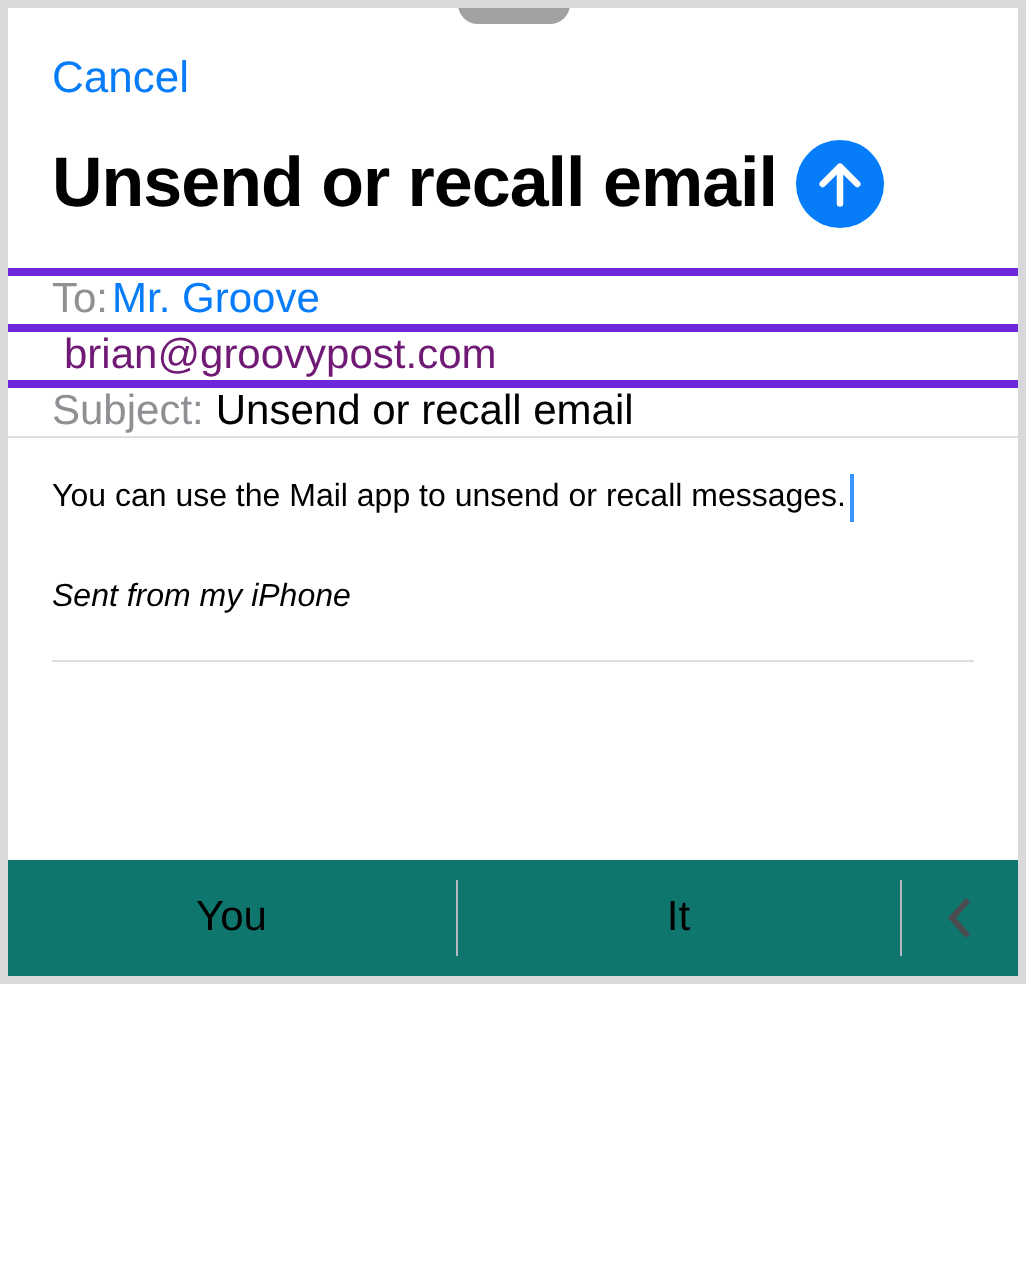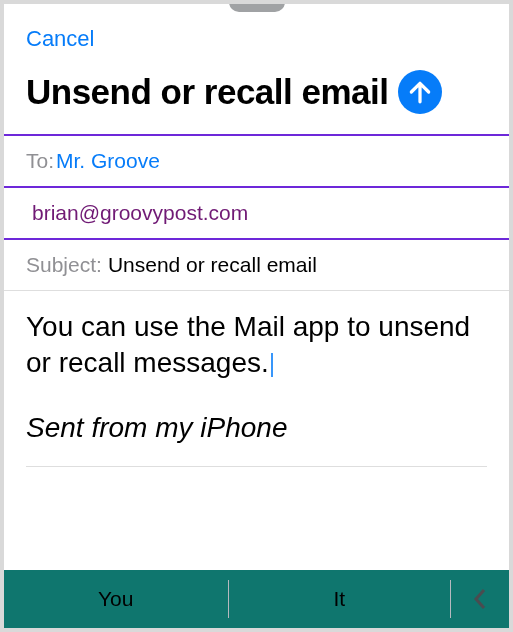--- a/index.html
+++ b/index.html
@@ -1,30 +1,30 @@
 <!DOCTYPE html>
 <html><head>
   <meta charset="utf-8">
   <style>
     * { box-sizing: border-box; margin: 0; padding: 0; }
     html, body { width: 513px; height: 632px; font-family: -apple-system, "Helvetica Neue", Arial, sans-serif; background:#fff;}
-    .wrap { width:513px; height:632px; border:4px solid #d9d9d9; position:relative; background:#fff; overflow:hidden;}
+    .wrap { width:513px; height:492px; border:4px solid #d9d9d9; position:relative; background:#fff; overflow:hidden;}
     .notch { position:absolute; top:-6px; left:50%; transform:translateX(-50%); width:56px; height:14px; background:#a0a2a4; border-radius:0 0 10px 10px;}
     .topbar { display:flex; align-items:center; justify-content:space-between; padding:22px 22px 4px 22px;}
     .cancel { color:#067cf9; font-size:22px; font-weight:400;}
     .watermark { font-family: Georgia, 'Times New Roman', serif; font-size:22px; color:#8e8e91; letter-spacing:0.2px;}
     .title-row { display:flex; align-items:center; padding:14px 22px 20px 22px; }
     .title { font-size:35px; font-weight:800; letter-spacing:-0.5px; line-height:1.05;}
     .send-btn { width:44px; height:44px; border-radius:50%; background:#067cf9; display:flex; align-items:center; justify-content:center; margin-left:10px; flex:0 0 auto;}
     .send-btn svg { width:26px; height:26px; }
-    .field { display:flex; align-items:center; border-top:2px solid #6d28d9; padding:13px 22px; font-size:21px;}
+    .field { display:flex; align-items:center; border-top:4px solid #6d28d9; padding:0 22px; font-size:21px;}
     .label { color:#909094;}
     .value { margin-left:6px;}
     .recipient { color:#067cf9; margin-left:2px;}
-    .body-area { border-top:1px solid #dedede; padding:18px 22px 0 22px; font-size:28px; line-height:1.3; color:#000;}
+    .body-area { border-top:1px solid #dedede; padding:18px 22px 0 22px; font-size:16px; line-height:1.3; color:#000;}
     .body-text { position:relative; }
     .cursor { display:inline-block; width:2px; height:24px; background:#067cf9; vertical-align:middle; margin-left:2px; opacity:0.8;}
     .signature { margin-top:28px;font-style:italic;}
     .kb-row { position:absolute; bottom:0; left:0; right:0; height:58px; background:#0f766e; display:flex; align-items:stretch;}
     .kb-sug { flex:1; display:flex; align-items:center; justify-content:center; font-size:21px; color:#000; position:relative;}
     .kb-sug + .kb-sug::before{ content:""; position:absolute; left:0; top:10px; bottom:10px; width:1px; background:#b6b9bf;}
     .kb-chev { width:58px; display:flex; align-items:center; justify-content:center;}
     .kb-chev::before{ content:""; position:absolute; right:58px; top:10px; bottom:10px; width:1px; background:#b6b9bf;}
     .kb-chev svg{ width:16px; height:24px; stroke:#4a4c50; stroke-width:3; fill:none;}
     .sep-below-body { border-top:1px solid #dedede; margin-top:20px;}

